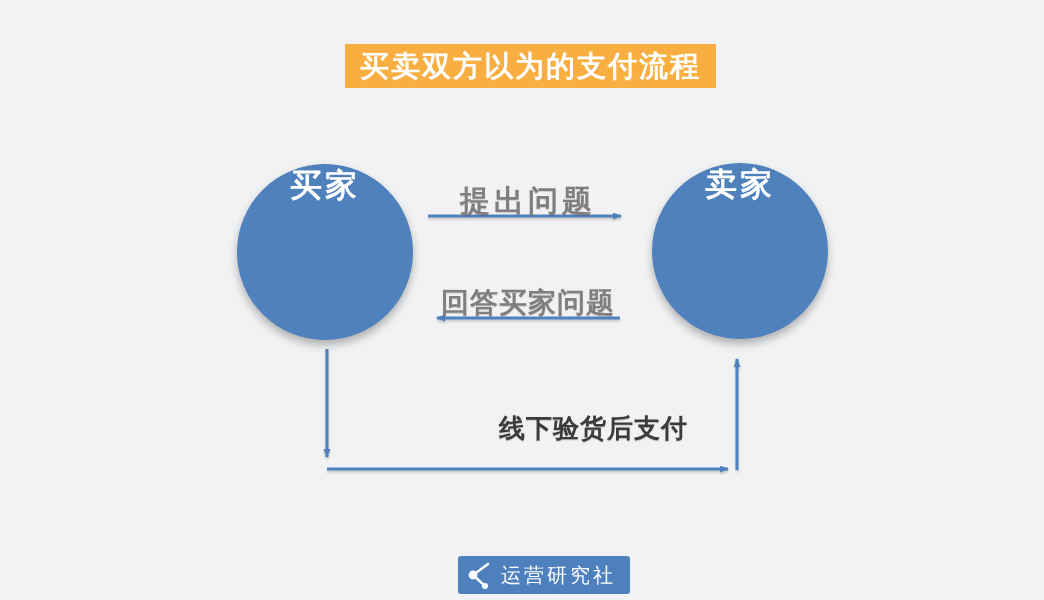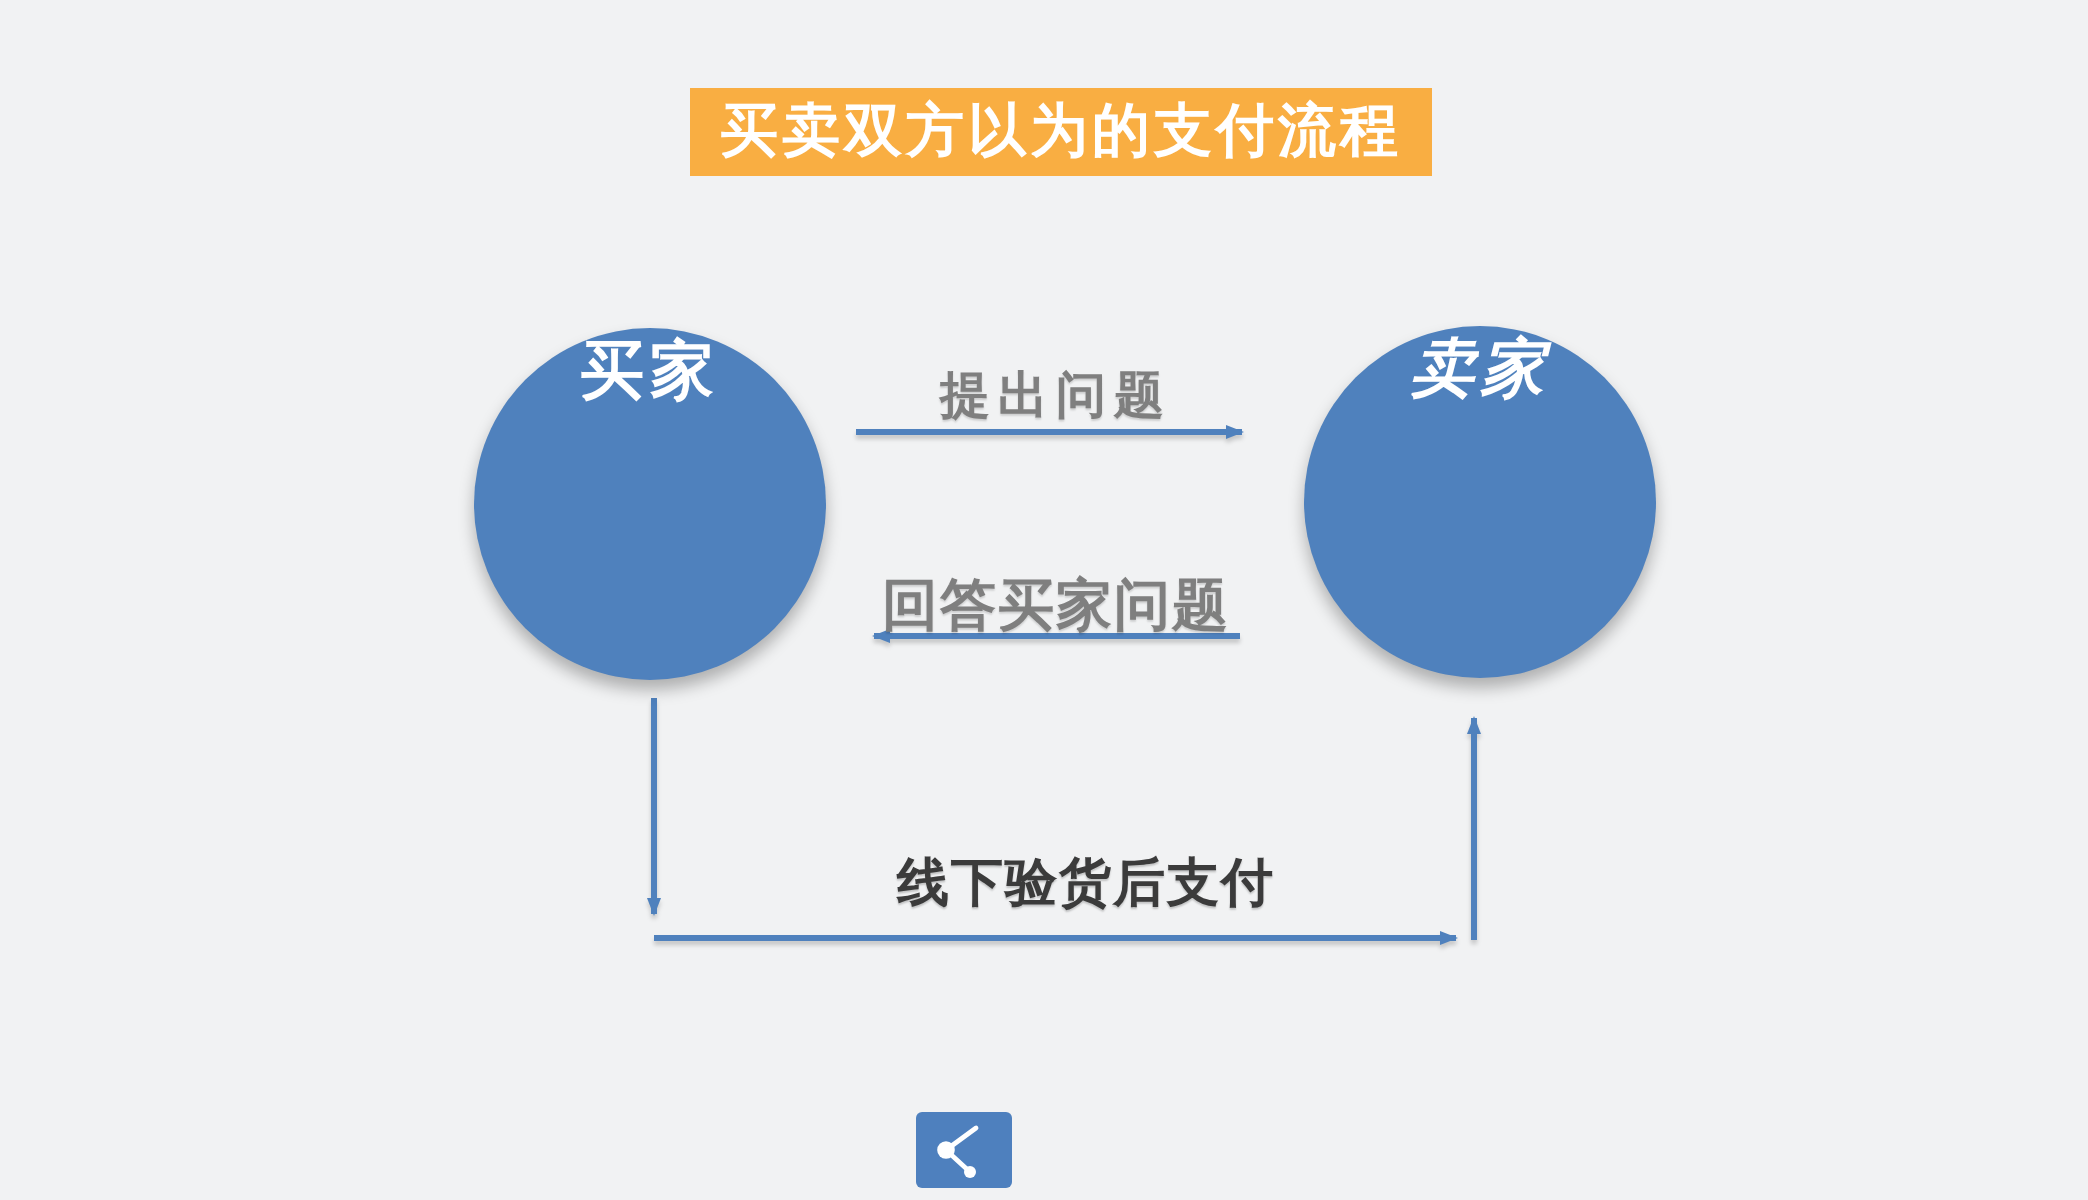--- a/index.html
+++ b/index.html
@@ -39,42 +39,43 @@
     border-radius:50%;
     background:var(--accent-blue);
     box-shadow:0 5px 8px rgba(0,0,0,0.28);
     display:flex;align-items:flex-start;justify-content:center;
     color:#ffffff;
     font-size:32px;
     font-weight:bold;
     letter-spacing:3px;
   }
   .node-buyer{left:237px;top:164px;}
-  .node-seller{left:652px;top:163px;font-style:italic;}
+  .node-seller{left:652px;top:163px;}
 
   .edge-label{
     position:absolute;
     text-align:center;
     font-weight:bold;
     white-space:nowrap;
   }
   .label-ask{
     left:428px;top:181px;width:200px;
-    font-size:25px;color:var(--label-gray);letter-spacing:4px;
+    font-size:30px;color:var(--label-gray);letter-spacing:4px;
     text-shadow:0 1px 1px rgba(0,0,0,0.15);
   }
   .label-answer{
     left:413px;top:284px;width:230px;
     font-size:28px;color:var(--label-gray);letter-spacing:1px;
     text-shadow:0 1px 1px rgba(0,0,0,0.15);
   }
   .label-pay{
-    left:398px;top:424px;width:290px;
+    left:398px;top:411px;width:290px;
     font-size:26px;color:var(--label-dark);letter-spacing:1px;
     text-shadow:0 1px 1px rgba(0,0,0,0.2);
+    text-align:right;
   }
 
   svg.arrow-layer{
     position:absolute;inset:0;
     pointer-events:none;
   }
   .arrow-line{
     stroke:var(--accent-blue);
     stroke-width:3;
     fill:none;
@@ -136,15 +137,16 @@
 
   <div class="brand-badge">
     <svg class="share-glyph" width="24" height="28" viewBox="0 0 24 28">
       <g stroke="#ffffff" stroke-width="2.4" stroke-linecap="round" fill="none">
         <line x1="20" y1="3" x2="5" y2="14"></line>
         <line x1="5" y1="14" x2="17" y2="25"></line>
       </g>
       <circle cx="5" cy="14" r="4.4" fill="#ffffff"></circle>
       <circle cx="17" cy="25" r="3" fill="#ffffff"></circle>
     </svg>
+    <span class="brand-text">运营研究社</span>
   </div>
 
 </div>
 
 </body></html>

